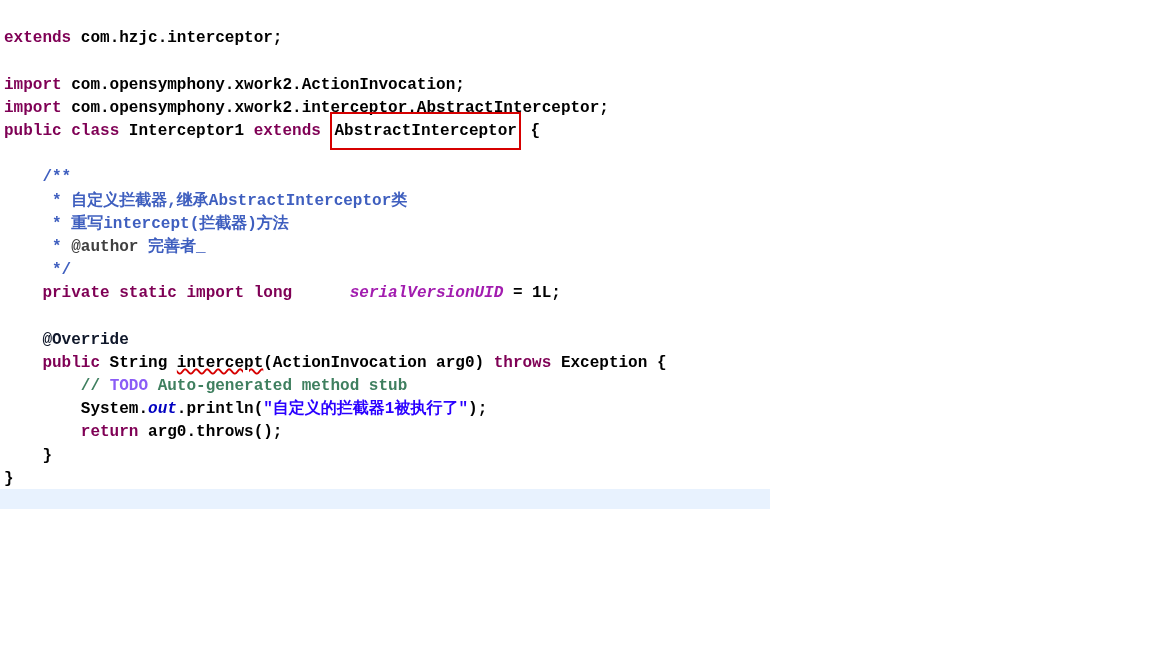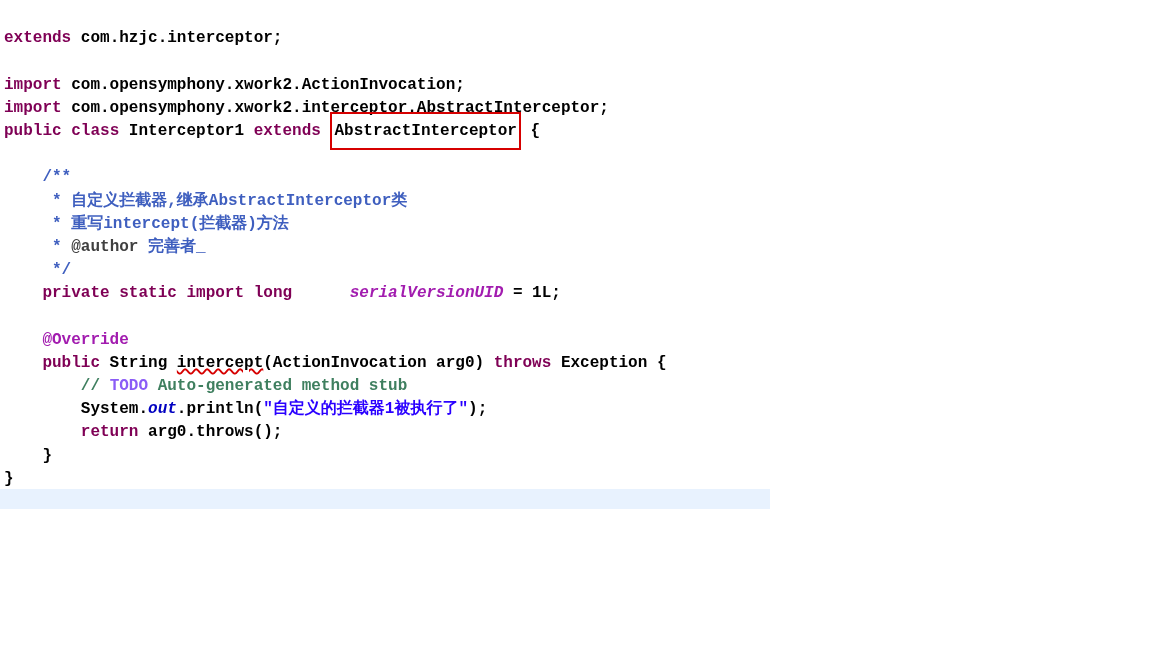--- a/index.html
+++ b/index.html
@@ -15,21 +15,21 @@
     padding: 4px 0 0 4px;
     white-space: pre;
     font-weight: bold;
   }
   .kw { color: #7f0055; font-weight: bold; }
   .jdoc { color: #3f5fbf; }                         
   .jdoc-tag { color: #404040; font-weight: bold; }
   .comment { color: #3f7f5f; }                      
   .todo  { color: #8b5cf6; font-weight: bold; }
   .str { color: #2a00ff; }
-  .ann { color: #a21caf; margin-top: 21px; }
+  .ann { color: #0f172a; margin-top: 21px; }
   .field-static-italic { font-style: italic; color:#a21caf;margin-left:48px; }
   .out-italic { font-style: italic; color:#0000c0; }
   .boxed {
     border: 2px solid #d60000;
     padding: 8px 2px;
   }
   .underline-wavy {
     text-decoration: underline wavy #d60000;
     text-decoration-thickness: 1.5px;
   }

